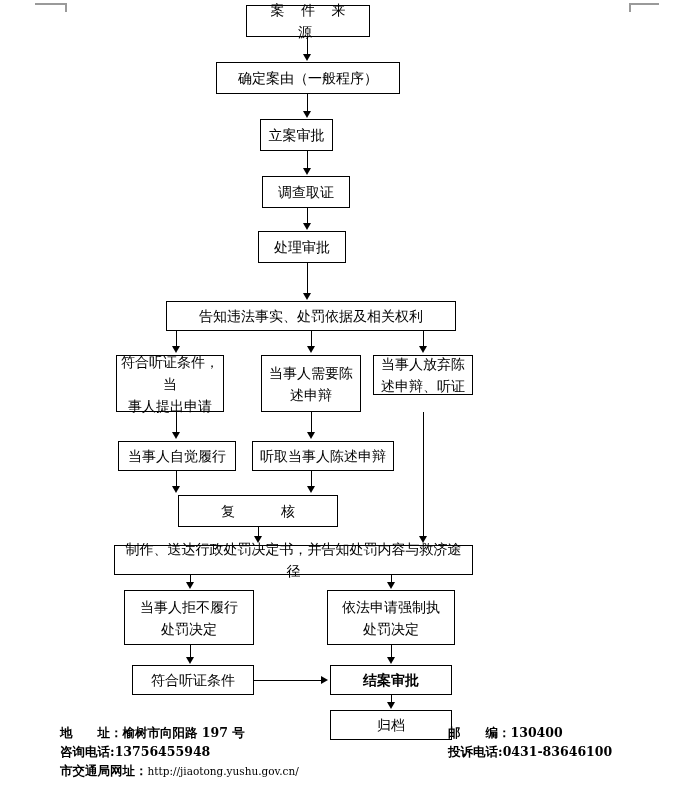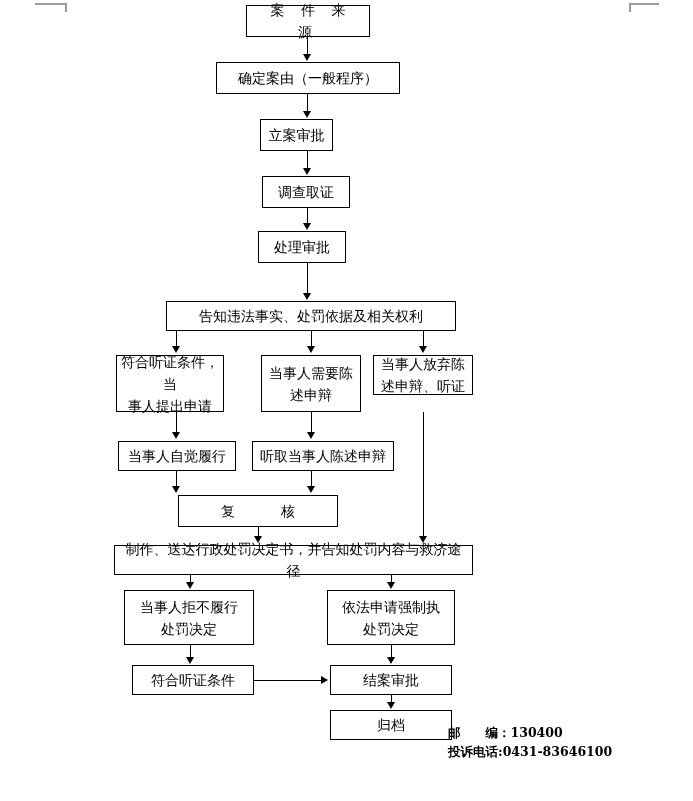--- a/index.html
+++ b/index.html
@@ -148,21 +148,21 @@
   <div class="node" style="left:114px; top:545px; width:359px; height:30px;">制作、送达行政处罚决定书，并告知处罚内容与救济途径</div>
 
   <div class="node" style="left:124px; top:590px; width:130px; height:55px;">当事人拒不履行
 处罚决定</div>
 
   <div class="node" style="left:327px; top:590px; width:128px; height:55px;">依法申请强制执
 处罚决定</div>
 
   <div class="node" style="left:132px; top:665px; width:122px; height:30px;">符合听证条件</div>
 
-  <div class="node" style="left:330px; top:665px; width:122px; height:30px;">结案审批</div>
+  <div class="node" style="left:330px; top:665px; width:122px; height:30px;font-weight:bold;">结案审批</div>
 
   <div class="node" style="left:330px; top:710px; width:122px; height:30px;">归档</div>
 
   <div class="vline" style="left:307px; top:37px; height:18px;"></div>
   <div class="arrow-down" style="left:303px; top:54px;"></div>
 
   <div class="vline" style="left:307px; top:94px; height:18px;"></div>
   <div class="arrow-down" style="left:303px; top:111px;"></div>
 
   <div class="vline" style="left:307px; top:151px; height:18px;"></div>
@@ -212,19 +212,24 @@
 
   <div class="vline" style="left:391px; top:645px; height:13px;"></div>
   <div class="arrow-down" style="left:387px; top:657px;"></div>
 
   <div class="hline" style="left:254px; top:680px; width:68px;"></div>
   <div class="arrow-right" style="left:321px; top:676px;"></div>
 
   <div class="vline" style="left:391px; top:695px; height:8px;"></div>
   <div class="arrow-down" style="left:387px; top:702px;"></div>
 
+  <div class="footer-block" style="left:60px; top:723px;">
+    <span class="footer-line"><span>地　　址：</span><span class="f-num">榆树市向阳路 197 号</span></span>
+    <span class="footer-line"><span>咨询电话:</span><span class="f-num">13756455948</span></span>
+    <span class="footer-line"><span>市交通局网址：</span><span class="f-url">http://jiaotong.yushu.gov.cn/</span></span>
+  </div>
 
   <div class="footer-block" style="left:448px; top:723px;">
     <span class="footer-line"><span>邮　　编：</span><span class="f-num">130400</span></span>
     <span class="footer-line"><span>投诉电话:</span><span class="f-num">0431-83646100</span></span>
   </div>
 
 </div>
 
 </body></html>

